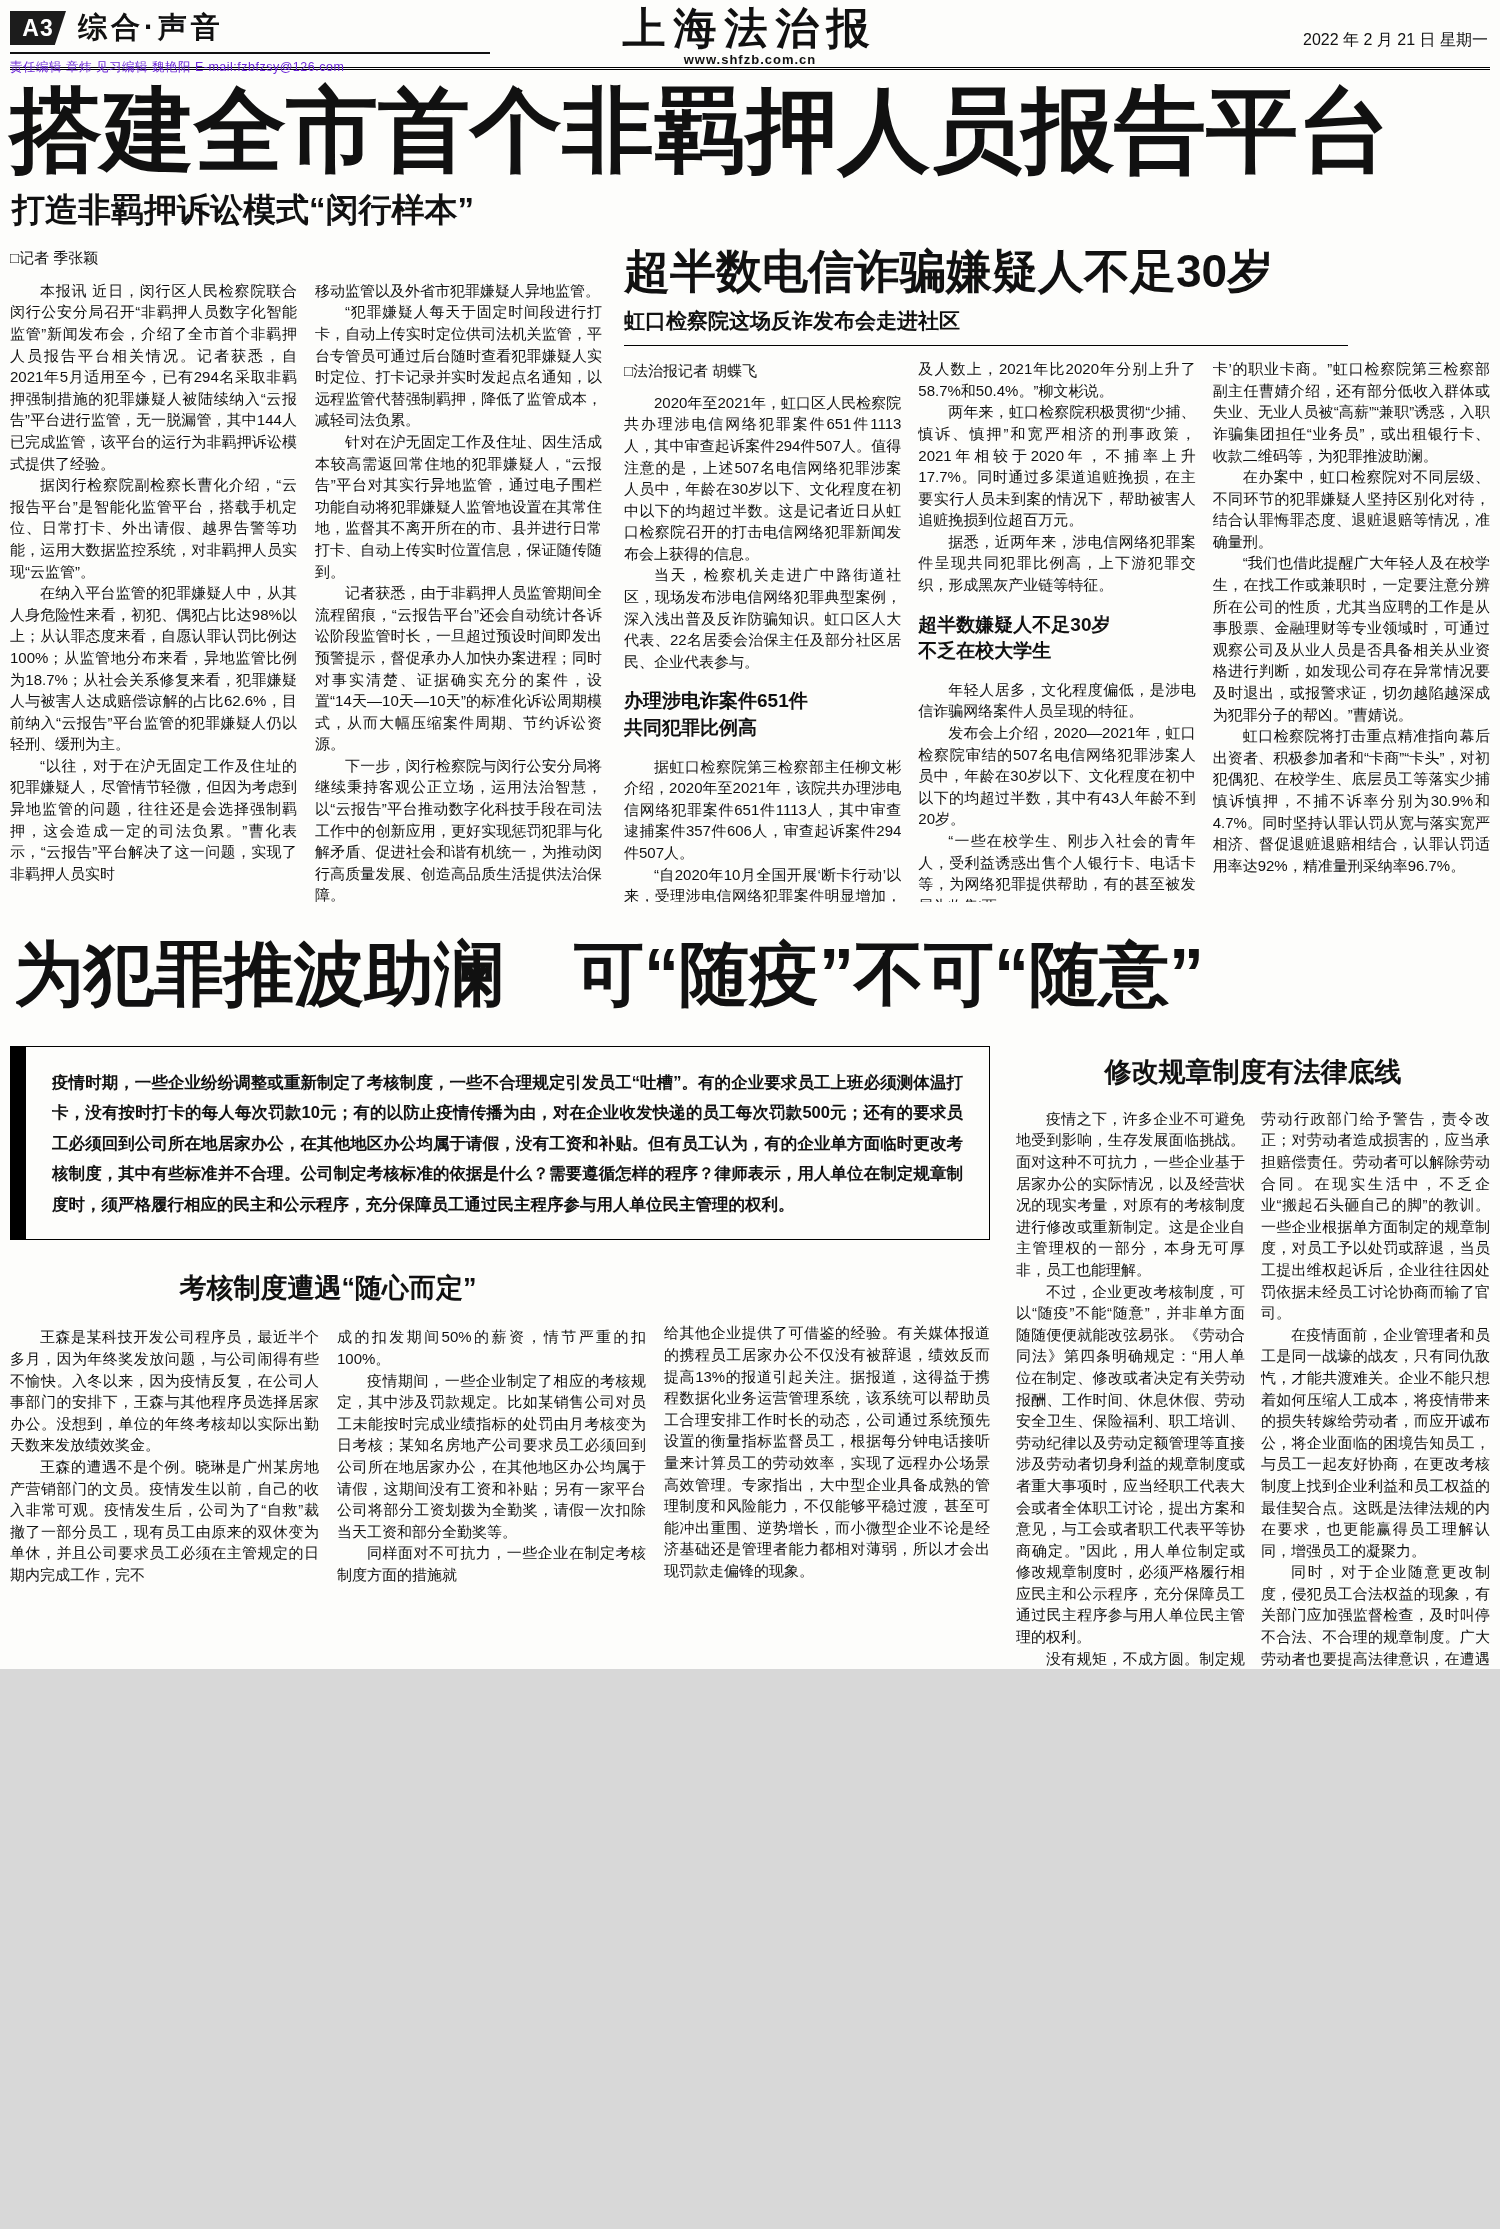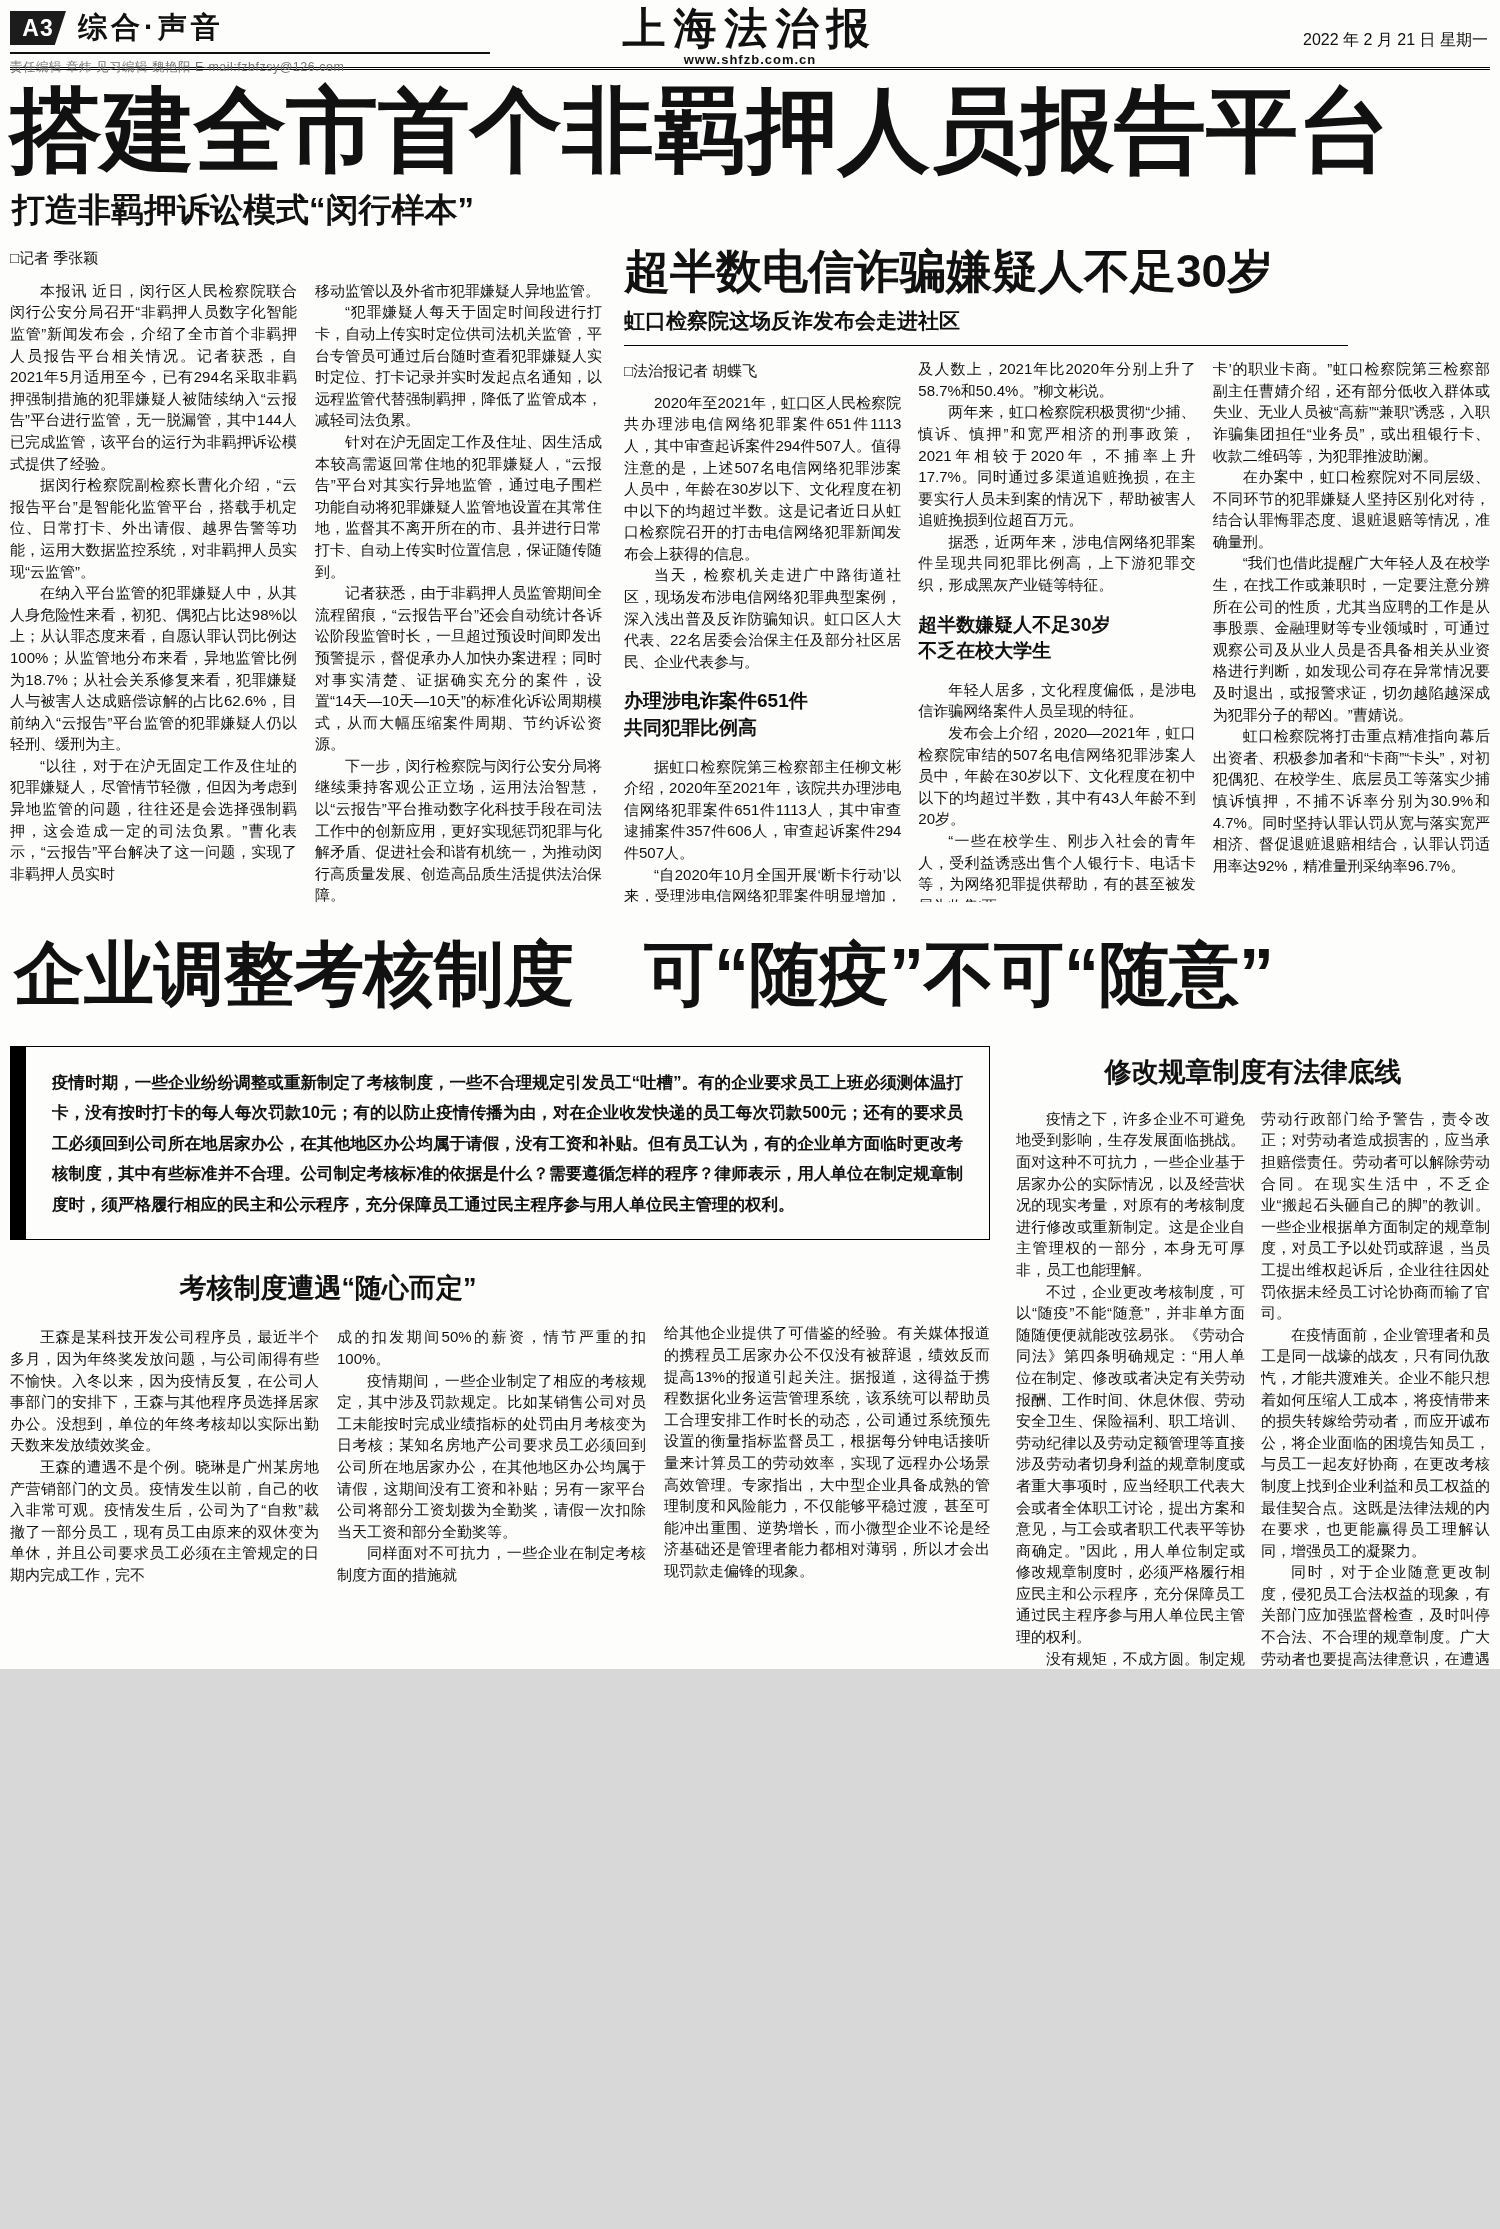--- a/index.html
+++ b/index.html
@@ -7,21 +7,21 @@
   body { font-family:"Liberation Sans","DejaVu Sans",sans-serif; color:#111; }
   .page { width:1500px; height:1669px; background:#fdfdfb; margin:0 auto; padding:6px 10px 14px; overflow:hidden; position:relative; }
 
   
   .header { position:relative; height:64px; border-bottom:3px double #000; }
   .header-left { width:480px; }
   .header-left-top { display:flex; align-items:center; gap:12px; border-bottom:2px solid #111; padding:2px 0 4px; }
   .badge { width:56px; height:34px; background:#1c1c1c; color:#fff; font-weight:900; font-size:23px;
            display:flex; align-items:center; justify-content:center; clip-path:polygon(0 0,100% 0,80% 100%,0 100%); letter-spacing:1px; }
   .section-name { font-size:29px; font-weight:900; letter-spacing:4px; }
-  .editors { font-size:12.5px; padding-top:5px; color:#737373; letter-spacing:.5px; }
+  .editors { font-size:12.5px; padding-top:5px; color:#6d28d9; letter-spacing:.5px; }
   .header-center { position:absolute; left:50%; top:0; transform:translateX(-50%); text-align:center; width:460px; }
   .paper-name { font-family:"DejaVu Serif","Liberation Serif",serif; font-size:43px; font-weight:700; letter-spacing:8px; line-height:1.05; }
   .paper-site { font-size:13px; font-weight:700; letter-spacing:1px; margin-top:1px; }
   .header-right { position:absolute; right:2px; top:24px; font-size:16px; }
 
   
   .lead-headline { font-size:92px; font-weight:900; line-height:1.02; margin:14px 0 10px; white-space:nowrap; }
   .lead-subhead  { font-size:33px; font-weight:700; margin:0 0 14px 2px; }
 
   
@@ -135,21 +135,21 @@
         <div class="ncol">
             <p class="para cont">卡’的职业卡商。”虹口检察院第三检察部副主任曹婧介绍，还有部分低收入群体或失业、无业人员被“高薪”“兼职”诱惑，入职诈骗集团担任“业务员”，或出租银行卡、收款二维码等，为犯罪推波助澜。</p>
             <p class="para">在办案中，虹口检察院对不同层级、不同环节的犯罪嫌疑人坚持区别化对待，结合认罪悔罪态度、退赃退赔等情况，准确量刑。</p>
             <p class="para">“我们也借此提醒广大年轻人及在校学生，在找工作或兼职时，一定要注意分辨所在公司的性质，尤其当应聘的工作是从事股票、金融理财等专业领域时，可通过观察公司及从业人员是否具备相关从业资格进行判断，如发现公司存在异常情况要及时退出，或报警求证，切勿越陷越深成为犯罪分子的帮凶。”曹婧说。</p>
             <p class="para">虹口检察院将打击重点精准指向幕后出资者、积极参加者和“卡商”“卡头”，对初犯偶犯、在校学生、底层员工等落实少捕慎诉慎押，不捕不诉率分别为30.9%和4.7%。同时坚持认罪认罚从宽与落实宽严相济、督促退赃退赔相结合，认罪认罚适用率达92%，精准量刑采纳率96.7%。</p>
           </div>
       </div>
     </article>
   </section>
 
-  <h1 class="story3-headline">企业调整考核制度　可“随疫”不可“随意”</h1>
+  <h1 class="story3-headline">为犯罪推波助澜　可“随疫”不可“随意”</h1>
 
   <section class="bottom">
     <div class="bottom-left">
       <div class="intro-box">疫情时期，一些企业纷纷调整或重新制定了考核制度，一些不合理规定引发员工“吐槽”。有的企业要求员工上班必须测体温打卡，没有按时打卡的每人每次罚款10元；有的以防止疫情传播为由，对在企业收发快递的员工每次罚款500元；还有的要求员工必须回到公司所在地居家办公，在其他地区办公均属于请假，没有工资和补贴。但有员工认为，有的企业单方面临时更改考核制度，其中有些标准并不合理。公司制定考核标准的依据是什么？需要遵循怎样的程序？律师表示，用人单位在制定规章制度时，须严格履行相应的民主和公示程序，充分保障员工通过民主程序参与用人单位民主管理的权利。</div>
       <div class="bl-row">
         <div class="bl-group">
           <h3 class="bl-headline">考核制度遭遇“随心而定”</h3>
           <div class="cols bl-cols">
             <div class="ncol">
                 <p class="para">王森是某科技开发公司程序员，最近半个多月，因为年终奖发放问题，与公司闹得有些不愉快。入冬以来，因为疫情反复，在公司人事部门的安排下，王森与其他程序员选择居家办公。没想到，单位的年终考核却以实际出勤天数来发放绩效奖金。</p>

